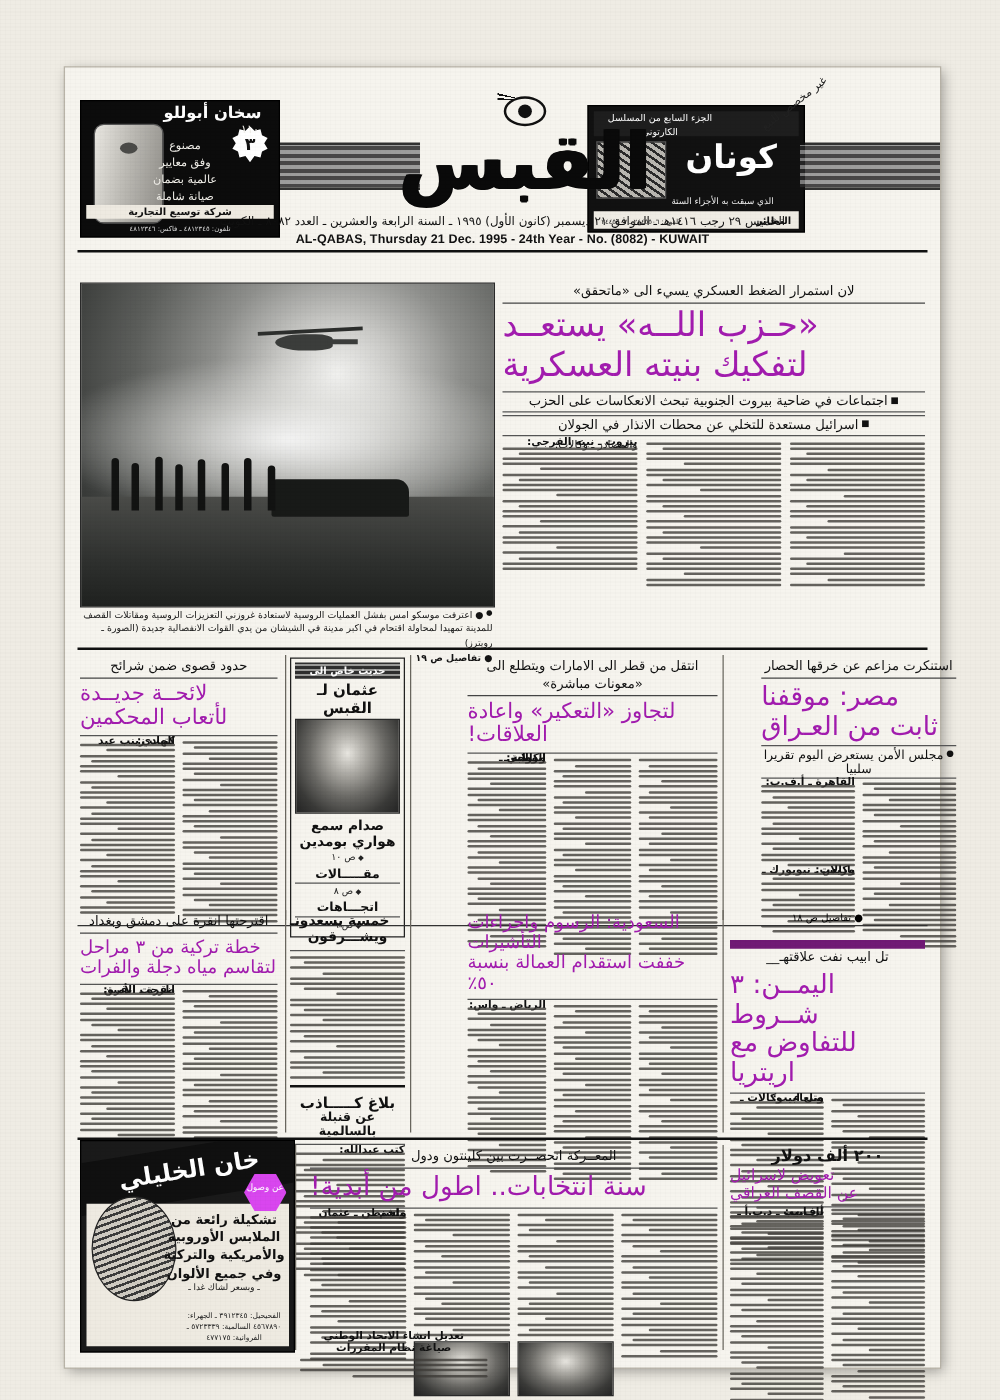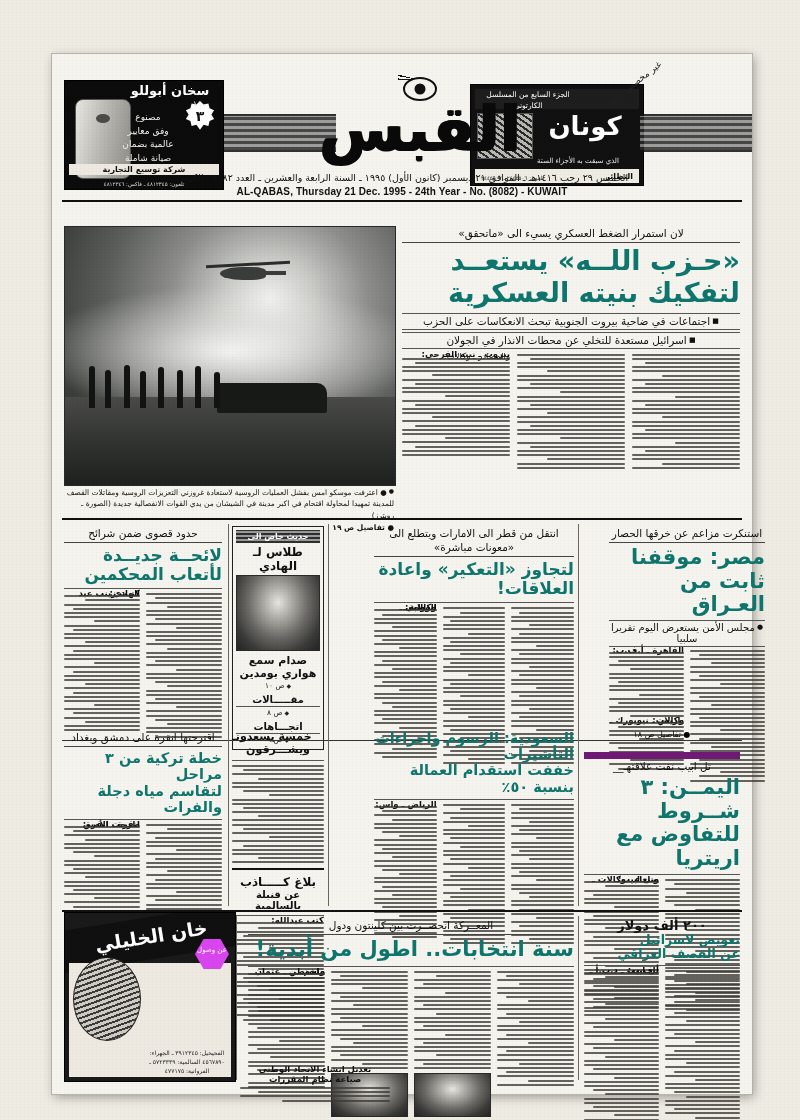--- a/index.html
+++ b/index.html
@@ -96,21 +96,21 @@
   }
   .rule-thick{position:absolute;left:10px;right:10px;height:2px;background:#111;}
   .rule-thin{position:absolute;left:10px;right:10px;height:1px;background:#333;}
 
   
   .kicker{
     font-size:10.5px;color:#111;text-align:center;line-height:1.35;
     border-bottom:1px solid #444;padding-bottom:2px;margin-bottom:3px;
   }
   .hl{
-    font-weight:bold;color:#0f766e;text-align:right;line-height:1.12;
+    font-weight:normal;color:#a21caf;text-align:left;line-height:1.12;
     letter-spacing:-.3px;
   }
   .hl.xxl{font-size:27px;}
   .hl.xl{font-size:21px;}
   .hl.lg{font-size:17px;}
   .hl.md{font-size:14.5px;}
   .hl.sm{font-size:12.5px;}
   .bullets{margin-top:4px;}
   .bullet{
     font-size:10.5px;color:#111;text-align:center;
@@ -631,21 +631,21 @@
         <div class="ln f"></div>
             <div class="ln s"></div>
             <div class="ln f"></div>
             <div class="ln m"></div>
       </div>
     </div>
   </div>
 
   <div class="box boxed" style="left:180px;top:472px;width:92px;padding:3px;">
     <div class="photo-head">حديث خاص الى</div>
-    <div style="font-size:12px;font-weight:bold;text-align:center;color:#111;padding:2px 0;">طلاس لـ الهادي</div>
+    <div style="font-size:12px;font-weight:bold;text-align:center;color:#111;padding:2px 0;">عثمان لـ القبس</div>
     <div class="mug" style="height:74px;"></div>
     <div style="font-size:11px;font-weight:bold;text-align:center;color:#111;margin-top:3px;line-height:1.2;">صدام سمع</div>
     <div style="font-size:11px;font-weight:bold;text-align:center;color:#111;line-height:1.2;">هواري بومدين</div>
     <div class="refpg">ص ١٠</div>
     <div class="refline">مقـــــالات</div>
     <div class="refpg">ص ٨</div>
     <div class="refline">اتجـــاهات</div>
     <div class="refpg">ص ٩</div>
   </div>
 
@@ -1302,18 +1302,25 @@
   <div class="vrule" style="left:526px;top:862px;height:164px;"></div>
 
   <div class="ad-khan">
     <div style="position:absolute;right:6px;top:2px;color:#fff;font-size:8px;">سوق</div>
     <div class="band">
       <b>خان الخليلي</b>
     </div>
     <div class="wht"></div>
     <div class="hex">عن وصول</div>
     <div class="oval"></div>
+    <div class="lines" style="top:56px;">
+      <div>تشكيلة رائعة من</div>
+      <div>الملابس الأوروبية</div>
+      <div>والأمريكية والتركية</div>
+      <div>وفي جميع الألوان</div>
+      <div style="font-size:7px;font-weight:normal;">ـ وبسعر لشاك غدا ـ</div>
+    </div>
     <div class="phones">الفحيحيل: ٣٩١٢٣٤٥ ـ الجهراء: ٤٥٦٧٨٩٠
 السالمية: ٥٧٢٣٣٣٩ ـ الفروانية: ٤٧٧١٧٥</div>
   </div>
 
  </div>
 </div>
 
 </body></html>

